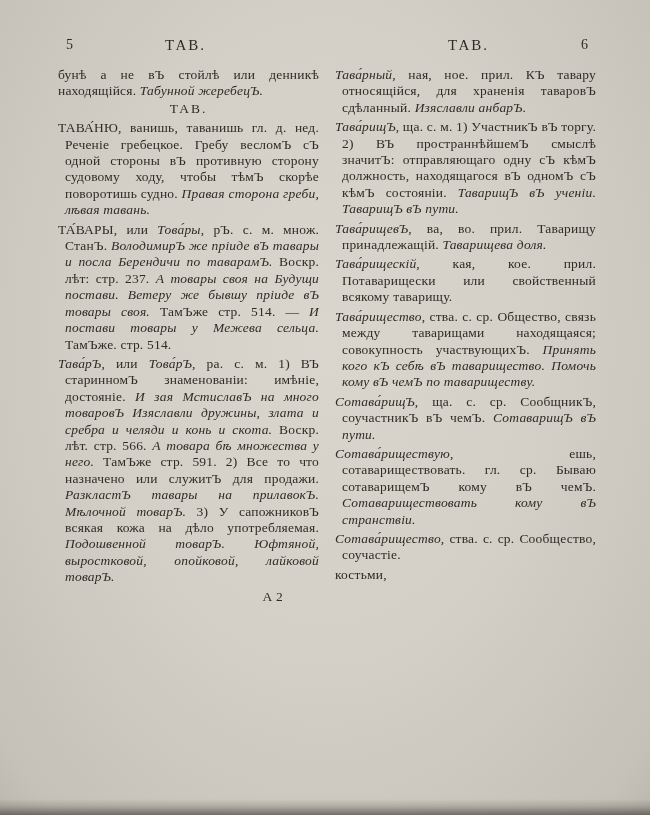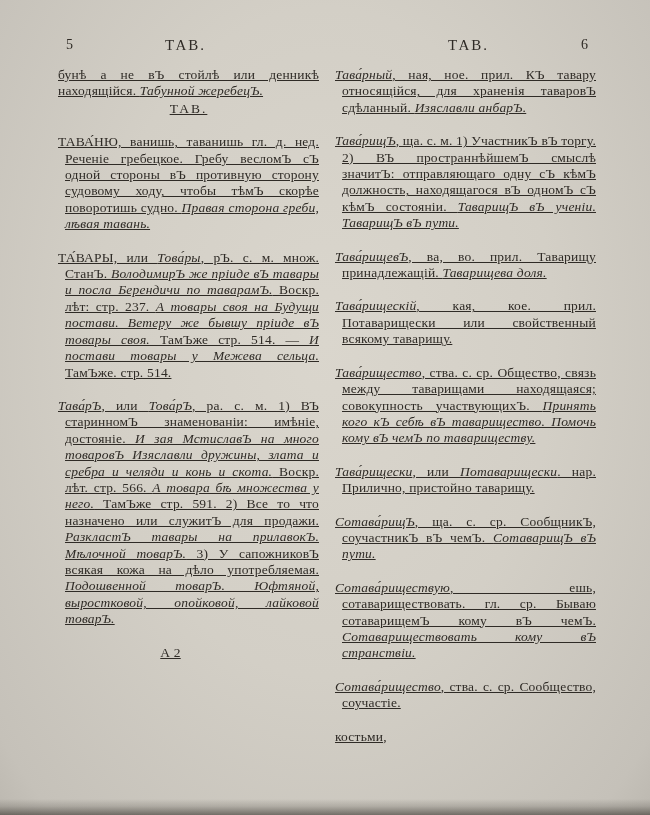--- a/index.html
+++ b/index.html
@@ -23,36 +23,36 @@
     padding:36px 54px 0 58px;
     color:#2f2b26;
   }
   .header { display:flex; gap:28px; margin-bottom:13px; }
   .hcol { flex:1; position:relative; text-align:center; }
   .running { font-size:15px; letter-spacing:2px; }
   .pagenum { position:absolute; top:1px; font-size:14px; }
   .hcol-left .pagenum { left:8px; }
   .hcol-right .pagenum { right:8px; }
 
-  .columns { display:flex; gap:16px;text-decoration:underline; }
+  .columns { display:flex; gap:16px; }
   .col {
     flex:1;
     font-size:13.5px;
     line-height:16.4px;
     letter-spacing:0.2px;
     text-align:justify;
     text-justify:inter-word;
   }
   .para { text-indent:-7px; padding-left:7px; }
   .para.flush { text-indent:0; padding-left:0; }
-  .para + .para, .center-heading + .para, .para + .mark { margin-top:17px; }
+  .para + .para, .center-heading + .para, .para + .mark { margin-top:3px; }
   .center-heading { text-align:center; letter-spacing:2px; margin-top:1px; }
   .it { font-style:italic; }
   .mark { margin-top:8px; }
-  .mark.sig { text-align:center; padding-right:36px; }
+  .mark.sig { text-align:right; padding-right:36px; }
   .mark.right { text-align:left; padding-right:2px; }
 </style>
 </head>
 <body>
 
 <div class="scan">
   <div class="page">
 
     <div class="header">
       <div class="hcol hcol-left">
@@ -73,21 +73,20 @@
           <div class="para entry"><span class="rm">ТА́ВАРЫ, или </span><span class="it">Това́ры</span><span class="rm">, рЪ. с. м. множ. СтанЪ. </span><span class="it">ВолодимирЪ же пріиде вЪ тавары и посла Берендичи по таварамЪ.</span><span class="rm"> Воскр. лѣт: стр. 237. </span><span class="it">А товары своя на Будущи постави. Ветеру же бывшу пріиде вЪ товары своя.</span><span class="rm"> ТамЪже стр. 514. — </span><span class="it">И постави товары у Межева сельца.</span><span class="rm"> ТамЪже. стр. 514.</span></div>
           <div class="para entry"><span class="it">Тава́рЪ</span><span class="rm">, или </span><span class="it">Това́рЪ</span><span class="rm">, ра. с. м. 1) ВЪ старинномЪ знаменованіи: имѣніе, достояніе. </span><span class="it">И зая МстиславЪ на много товаровЪ Изяславли дружины, злата и сребра и челяди и конь и скота.</span><span class="rm"> Воскр. лѣт. стр. 566. </span><span class="it">А товара бѣ множества у него.</span><span class="rm"> ТамЪже стр. 591. 2) Все то что назначено или служитЪ для продажи. </span><span class="it">РазкластЪ тавары на прилавокЪ. Мѣлочной товарЪ.</span><span class="rm"> 3) У сапожниковЪ всякая кожа на дѣло употребляемая. </span><span class="it">Подошвенной товарЪ. Юфтяной, выростковой, опойковой, лайковой товарЪ.</span></div>
           <div class="mark sig">А 2</div>
         </div>
       <div class="col">
           <div class="para entry"><span class="it">Тава́рный</span><span class="rm">, ная, ное. прил. КЪ тавару относящійся, для храненія таваровЪ сдѣланный. </span><span class="it">Изяславли анбарЪ.</span></div>
           <div class="para entry"><span class="it">Тава́рищЪ</span><span class="rm">, ща. с. м. 1) УчастникЪ вЪ торгу. 2) ВЪ пространнѣйшемЪ смыслѣ значитЪ: отправляющаго одну сЪ кѣмЪ должность, находящагося вЪ одномЪ сЪ кѣмЪ состояніи. </span><span class="it">ТаварищЪ вЪ ученіи. ТаварищЪ вЪ пути.</span></div>
           <div class="para entry"><span class="it">Тава́рищевЪ</span><span class="rm">, ва, во. прил. Таварищу принадлежащій. </span><span class="it">Таварищева доля.</span></div>
           <div class="para entry"><span class="it">Тава́рищескій</span><span class="rm">, кая, кое. прил. Потаварищески или свойственный всякому таварищу.</span></div>
           <div class="para entry"><span class="it">Тава́рищество</span><span class="rm">, ства. с. ср. Общество, связь между таварищами находящаяся; совокупность участвующихЪ. </span><span class="it">Принять кого кЪ себѣ вЪ таварищество. Помочь кому вЪ чемЪ по тавариществу.</span></div>
-          <div class="para entry"><span class="it">Тава́рищески</span><span class="rm">, или </span><span class="it">Потаварищески</span><span class="rm">. нар. Прилично, пристойно таварищу.</span></div>
           <div class="para entry"><span class="it">Сотава́рищЪ</span><span class="rm">, ща. с. ср. СообщникЪ, соучастникЪ вЪ чемЪ. </span><span class="it">СотаварищЪ вЪ пути.</span></div>
           <div class="para entry"><span class="it">Сотава́риществую</span><span class="rm">, ешь, сотавариществовать. гл. ср. Бываю сотаварищемЪ кому вЪ чемЪ. </span><span class="it">Сотавариществовать кому вЪ странствіи.</span></div>
           <div class="para entry"><span class="it">Сотава́рищество</span><span class="rm">, ства. с. ср. Сообщество, соучастіе.</span></div>
           <div class="mark right">костьми,</div>
         </div>
     </div>
 
   </div>
   <div class="scan-bottom-shadow"></div>
 </div>

